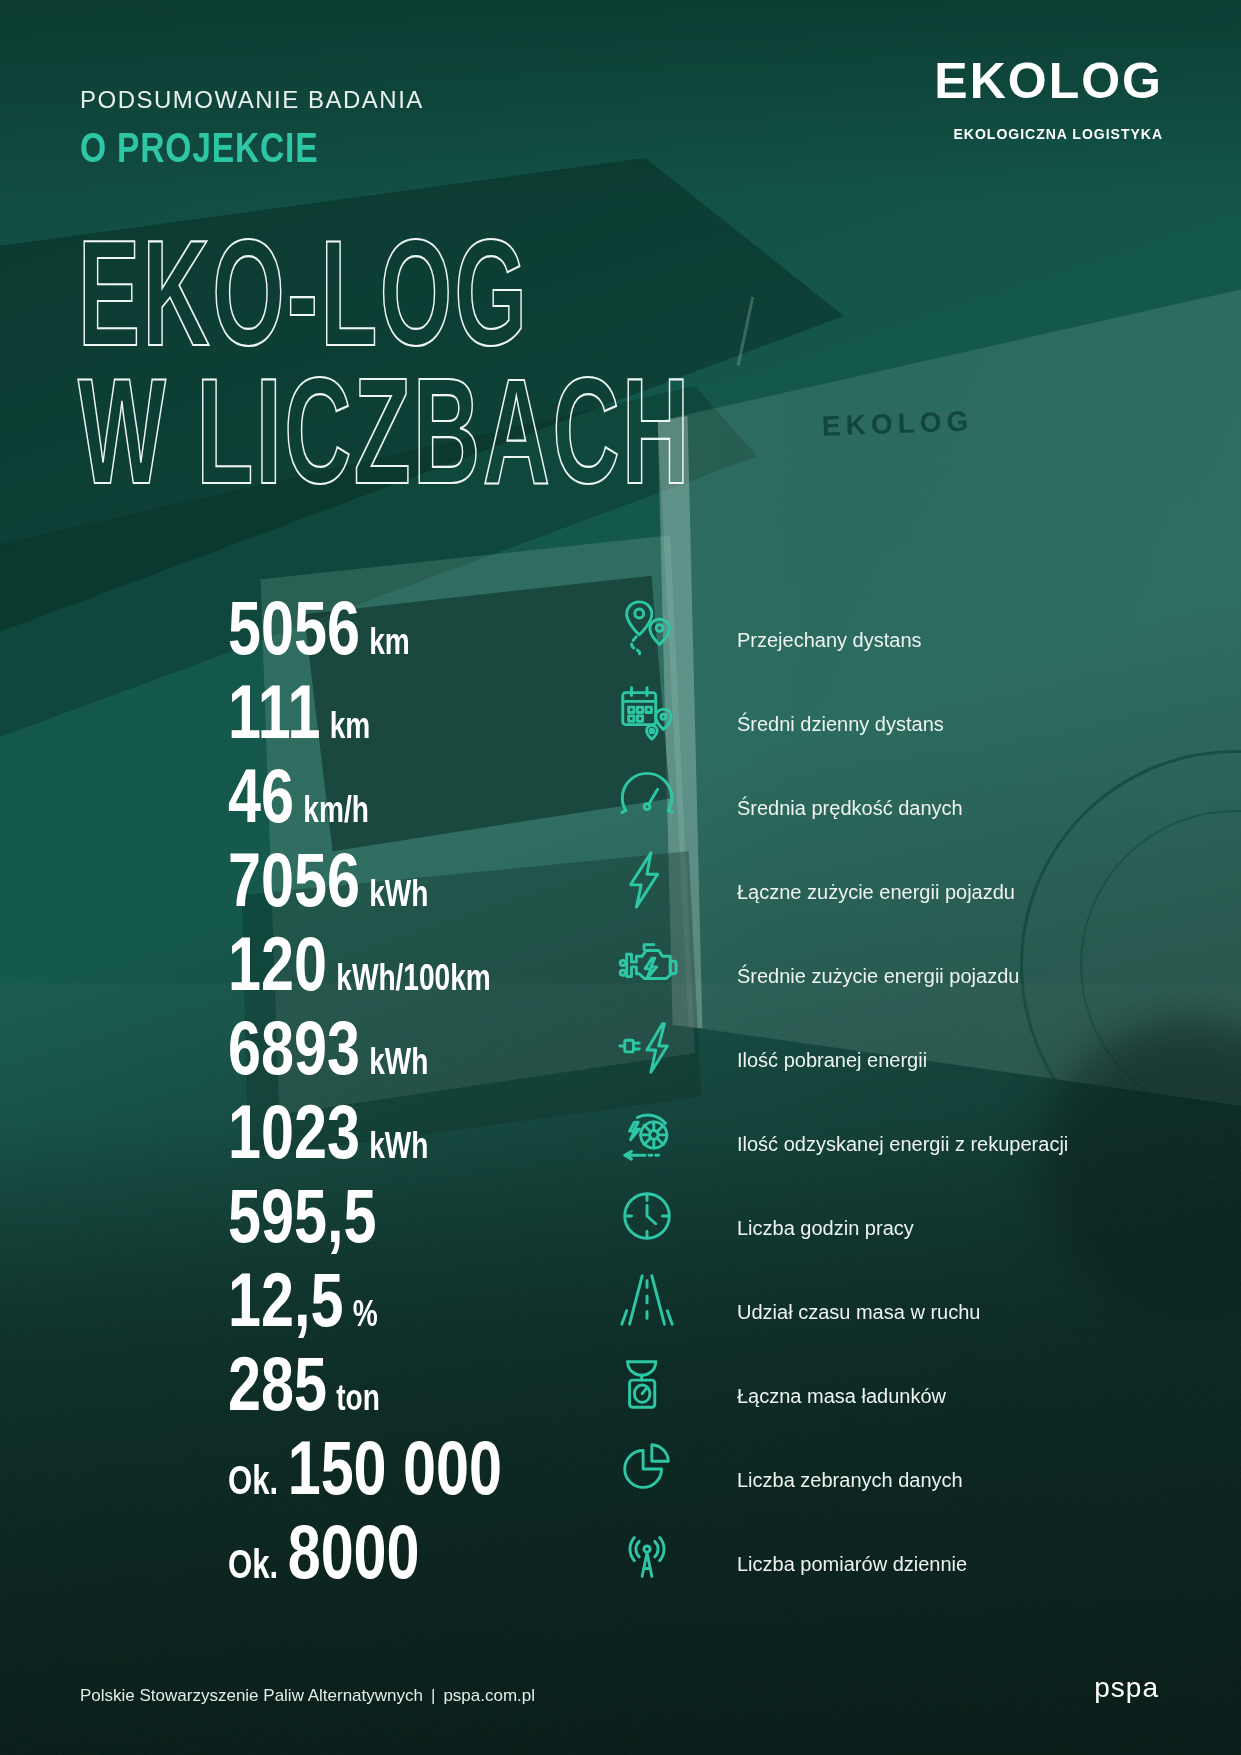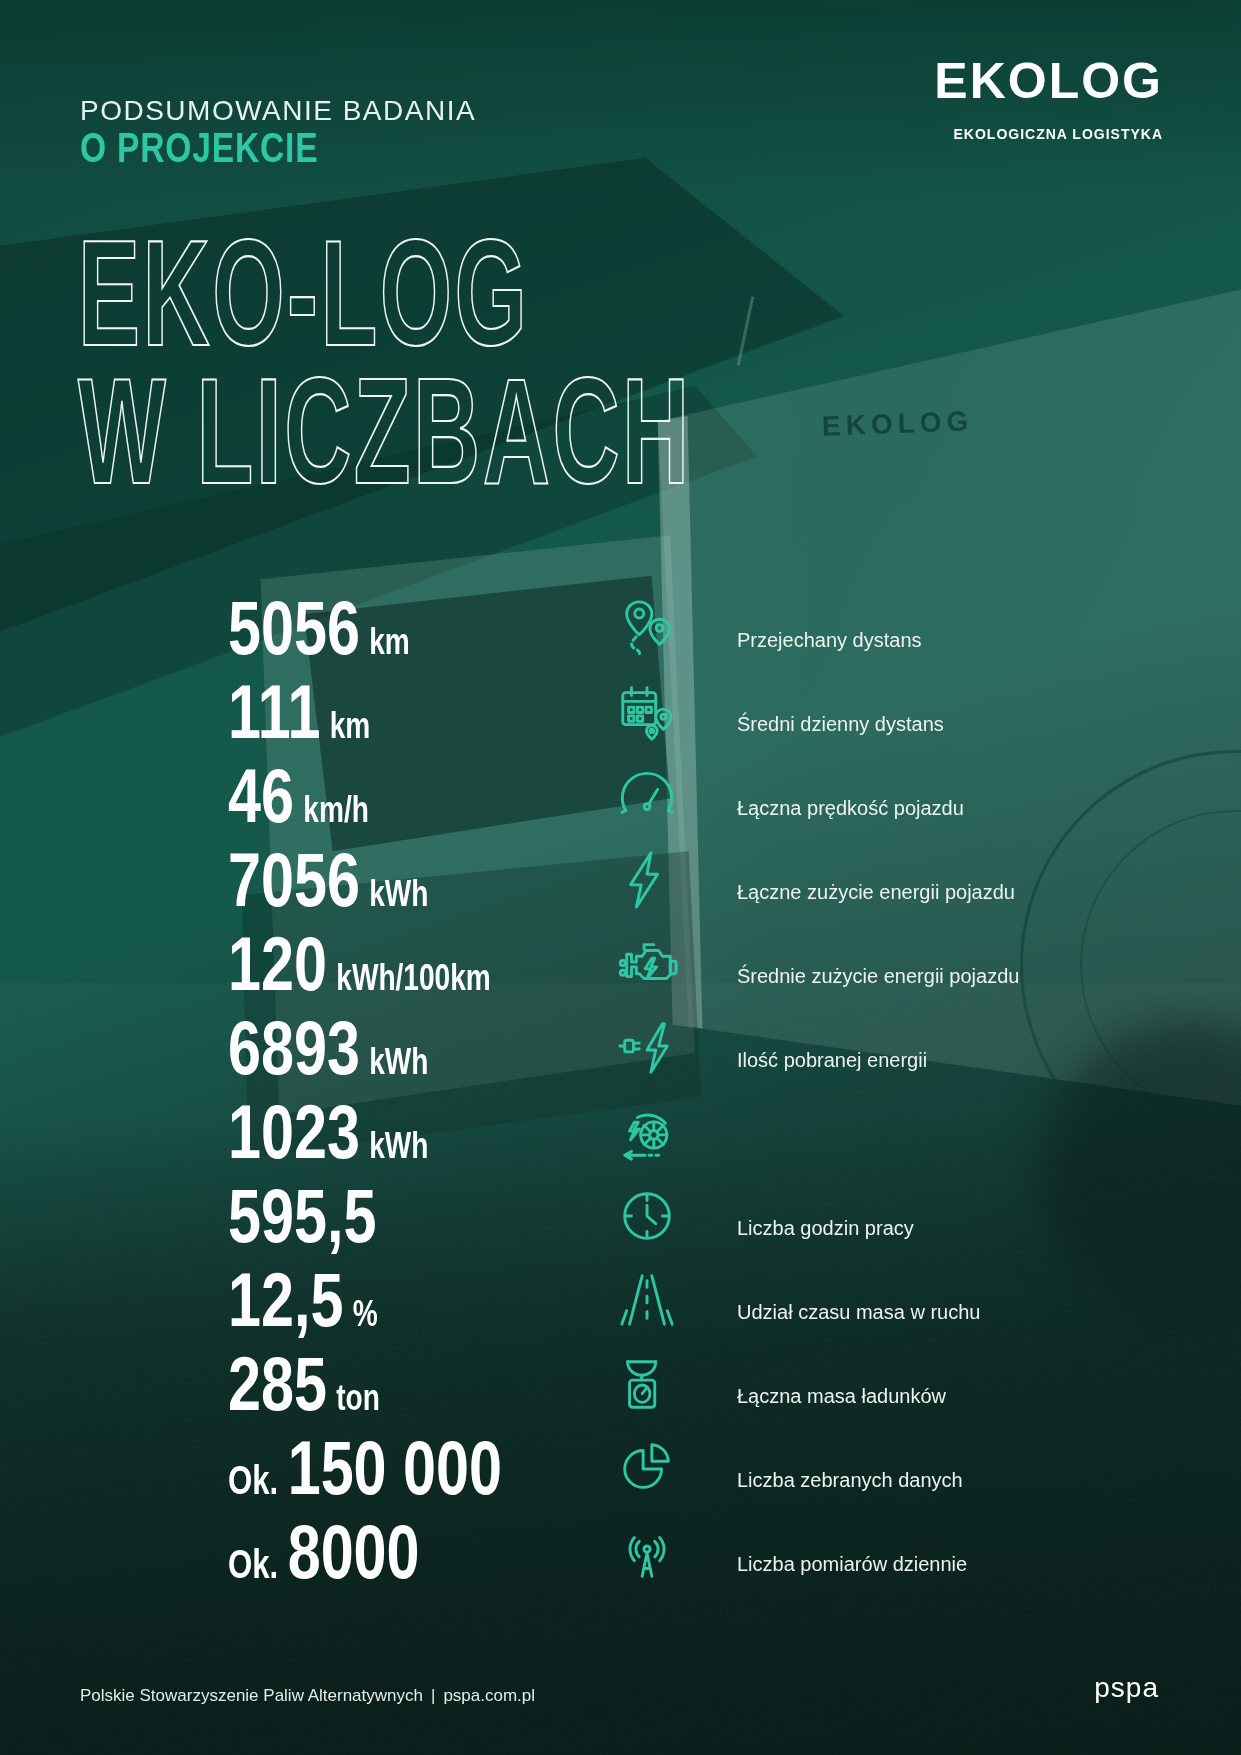--- a/index.html
+++ b/index.html
@@ -35,21 +35,21 @@
     clip-path:polygon(19.5% 51%,55.5% 48.5%,56.5% 62.5%,20% 66%);}
   .ph-globe{left:1020px;top:750px;width:430px;height:430px;border:3px solid rgba(10,62,51,.55);border-radius:50%;}
   .ph-globe2{left:1080px;top:810px;width:310px;height:310px;border:2px solid rgba(10,62,51,.4);border-radius:50%;}
   .ph-brand{left:822px;top:408px;color:rgba(8,54,45,.7);font-weight:bold;font-size:28px;letter-spacing:5px;transform:rotate(-2deg);}
   .ph-lamp{left:744px;top:296px;width:3px;height:70px;background:rgba(225,242,237,.22);transform:rotate(12deg);}
   .ph-wheel{left:1040px;top:1020px;width:300px;height:300px;border-radius:50%;background:rgba(4,22,18,.5);filter:blur(22px);}
   .ph-road{left:0;right:0;bottom:0;height:640px;
     background:linear-gradient(180deg,rgba(6,30,25,0) 0%,rgba(6,30,25,.55) 35%,rgba(4,22,18,.82) 100%);}
   .grain{left:0;right:0;top:56%;height:44%;width:100%;opacity:.07;mix-blend-mode:screen;}
   
-  .kicker{position:absolute;left:80px;top:95px;z-index:5;color:#e9f1ee;font-size:28px;letter-spacing:1.5px;}
+  .kicker{position:absolute;left:80px;top:86px;z-index:5;color:#e9f1ee;font-size:24px;letter-spacing:1.5px;}
   .section-title{position:absolute;left:80px;top:124px;z-index:5;color:#2ec7a6;font-size:42px;font-weight:bold;
     letter-spacing:1px;transform:scaleX(.8);transform-origin:left top;white-space:nowrap;}
   .logo{position:absolute;right:78px;top:56px;z-index:5;display:flex;flex-direction:column;align-items:flex-end;color:#fff;}
   .logo-word{font-size:50px;font-weight:bold;letter-spacing:2px;line-height:1;}
   .logo-tag{font-size:14px;font-weight:bold;letter-spacing:1px;margin-top:20px;}
   
   .title{position:absolute;left:78px;top:224px;z-index:5;
     font-size:150px;font-weight:bold;line-height:.92;letter-spacing:4px;white-space:nowrap;
     color:transparent;-webkit-text-stroke:2.2px #eef6f3;
     transform:scaleX(.62);transform-origin:left top;}
@@ -159,21 +159,21 @@
         <span class="stat-unit">km/h</span>
       </div>
       <div class="stat-icon">
           <svg width="62" height="62" viewBox="0 0 64 64" fill="none" stroke="currentColor" stroke-width="3" stroke-linecap="round" stroke-linejoin="round" xmlns="http://www.w3.org/2000/svg">
             <path d="M10 47a25.5 25.5 0 1 1 44 0"></path>
             <path d="M10 47l-4 2M54 47l4 2"></path>
             <circle cx="32" cy="43" r="3"></circle>
             <path d="M34 40l9-15"></path>
           </svg>
         </div>
-      <div class="stat-label">Łączna prędkość pojazdu</div>
+      <div class="stat-label">Średnia prędkość danych</div>
     </div>
 
     <div class="stat-row">
       <div class="stat-value">
 
         <span class="stat-num">7056</span>
         <span class="stat-unit">kWh</span>
       </div>
       <div class="stat-icon">
           <svg width="62" height="62" viewBox="0 0 64 64" fill="none" stroke="currentColor" stroke-width="3" stroke-linecap="round" stroke-linejoin="round" xmlns="http://www.w3.org/2000/svg">
@@ -229,20 +229,21 @@
           <svg width="62" height="62" viewBox="0 0 64 64" fill="none" stroke="currentColor" stroke-width="3" stroke-linecap="round" stroke-linejoin="round" xmlns="http://www.w3.org/2000/svg">
             <circle cx="39" cy="35" r="13.5"></circle>
             <circle cx="39" cy="35" r="4.5"></circle>
             <path d="M39 21.5v9M39 39.5v9M25.5 35h9M43.5 35h9M29 25l7 7M49 25l-7 7M29 45l7-7M42 38l7 7"></path>
             <path d="M22 17a24 24 0 0 1 29 6"></path>
             <path d="M19 22l-5 9h5l-4 9 9-11h-5l4-7z"></path>
             <path d="M30 56H12M16 52l-7 4 7 4"></path>
             <path d="M34 56h3M41 56h3" stroke-dasharray="3 4"></path>
           </svg>
         </div>
+      <div class="stat-label">Ilość odzyskanej energii z rekuperacji</div>
     </div>
 
     <div class="stat-row">
       <div class="stat-value">
 
         <span class="stat-num">595,5</span>
 
       </div>
       <div class="stat-icon">
           <svg width="62" height="62" viewBox="0 0 64 64" fill="none" stroke="currentColor" stroke-width="3" stroke-linecap="round" stroke-linejoin="round" xmlns="http://www.w3.org/2000/svg">

